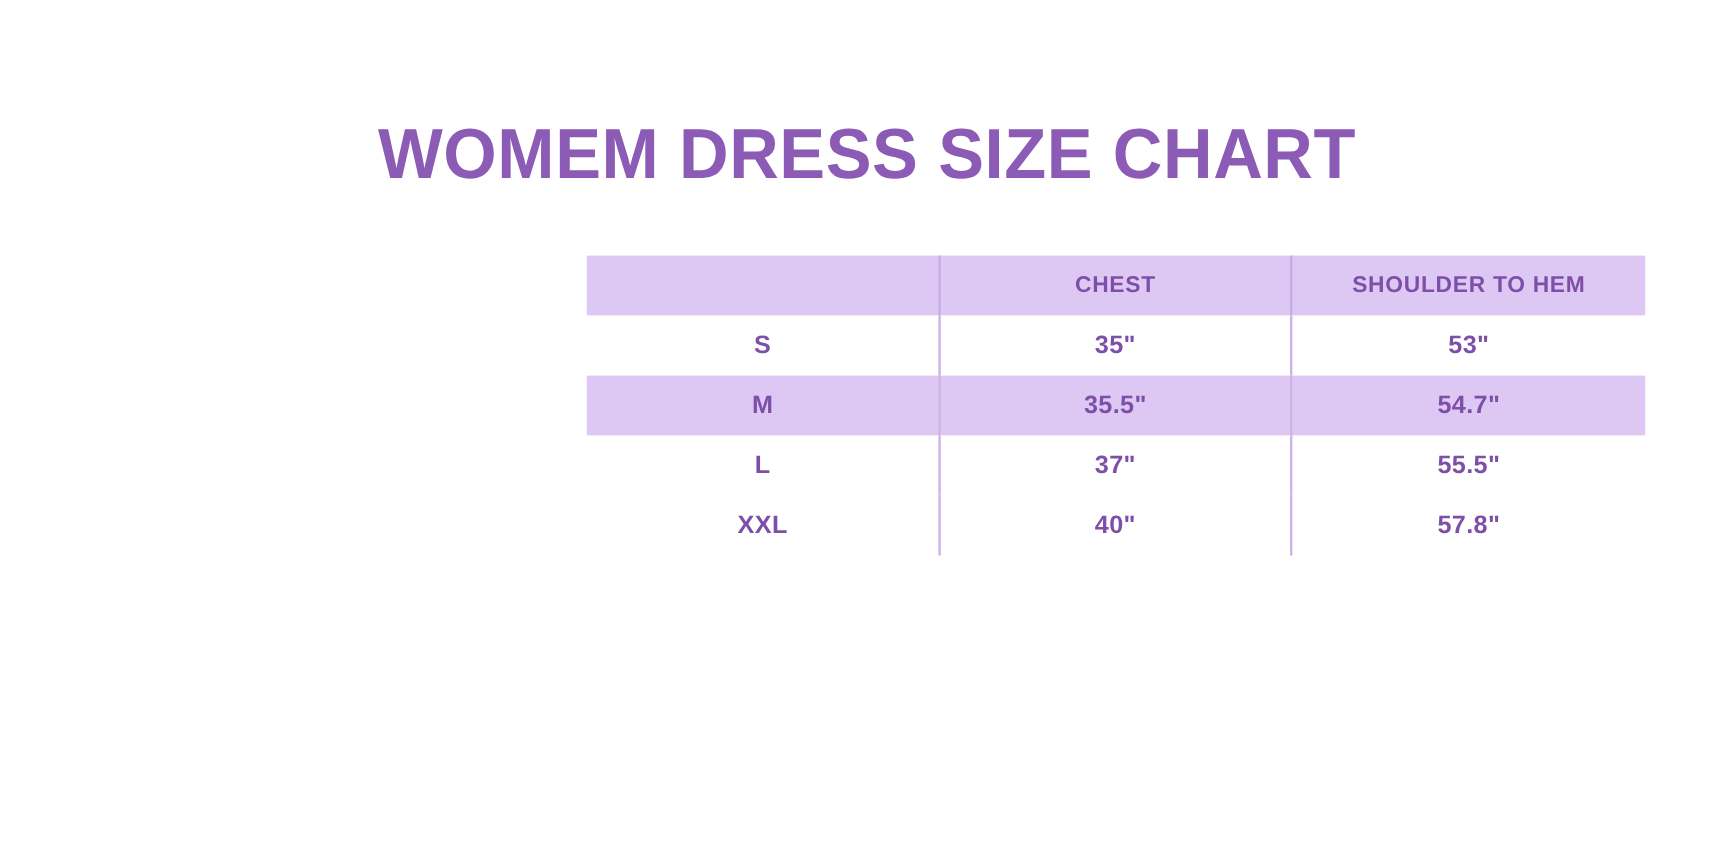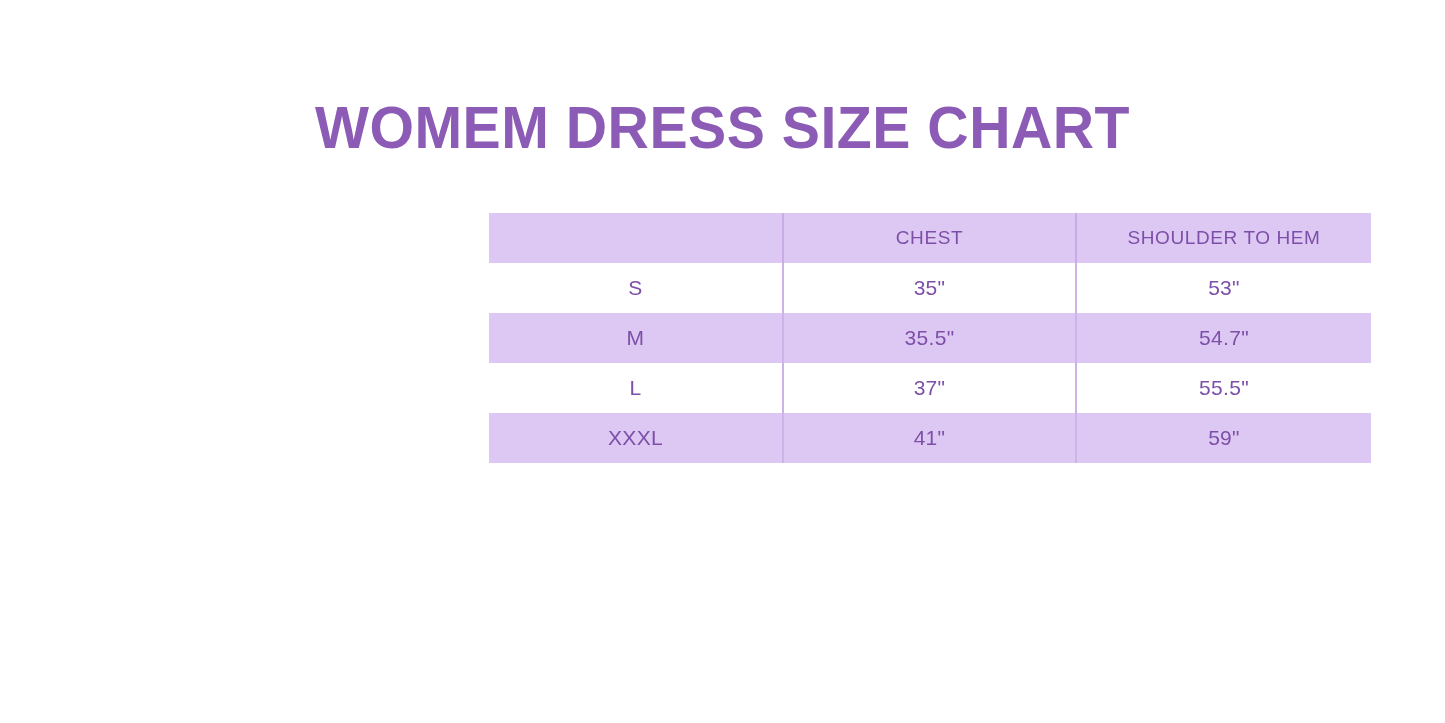--- a/index.html
+++ b/index.html
@@ -58,21 +58,21 @@
   table.size-table col.col-chest     { width: 293px; }
   table.size-table col.col-shoulder  { width: 295px; }
 
   table.size-table th,
   table.size-table td {
     height: 50px;
     padding: 0;
     text-align: center;
     vertical-align: middle;
     font-family: "Liberation Sans", sans-serif;
-    font-weight: 400;
+    font-weight: 700;
     color: #7d4fa8;
     border: 0;
   }
 
   table.size-table thead th {
     height: 50px;
     font-size: 19px;
     letter-spacing: 0.6px;
     background: #ddc8f3;
   }
@@ -134,24 +134,24 @@
           <td class="cell-shoulder">54.7"</td>
         </tr>
 
         <tr class="row-plain">
           <td class="cell-size">L</td>
           <td class="cell-chest">37"</td>
           <td class="cell-shoulder">55.5"</td>
         </tr>
 
 
+        <tr class="row-plain">
+          <td class="cell-size">XXL</td>
+          <td class="cell-chest">40"</td>
+          <td class="cell-shoulder">57.8"</td>
+        </tr>
 
-        <tr class="row-shaded">
-          <td class="cell-size">XXXL</td>
-          <td class="cell-chest">41"</td>
-          <td class="cell-shoulder">59"</td>
-        </tr>
 
       </tbody>
     </table>
   </div>
 
 </div>
 
 </body></html>

